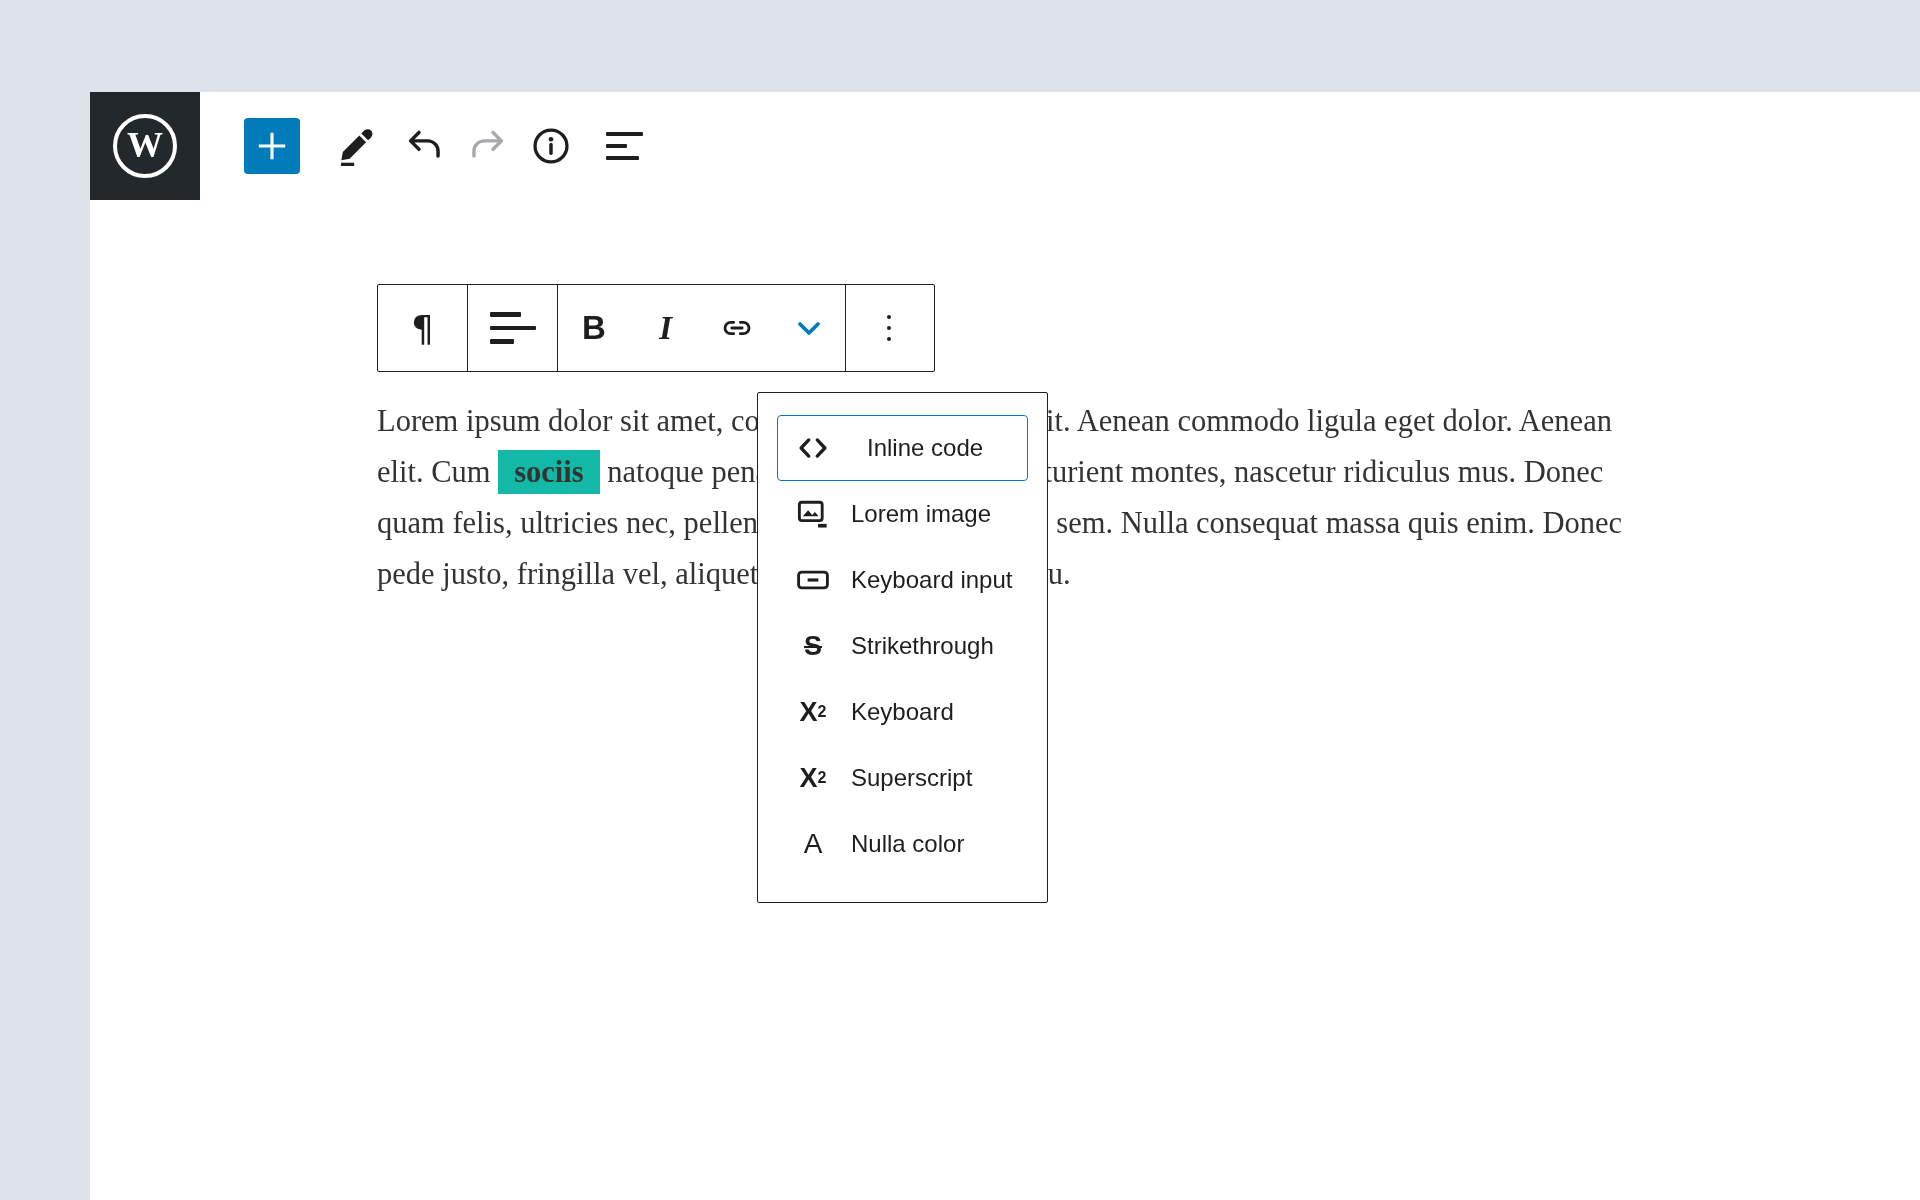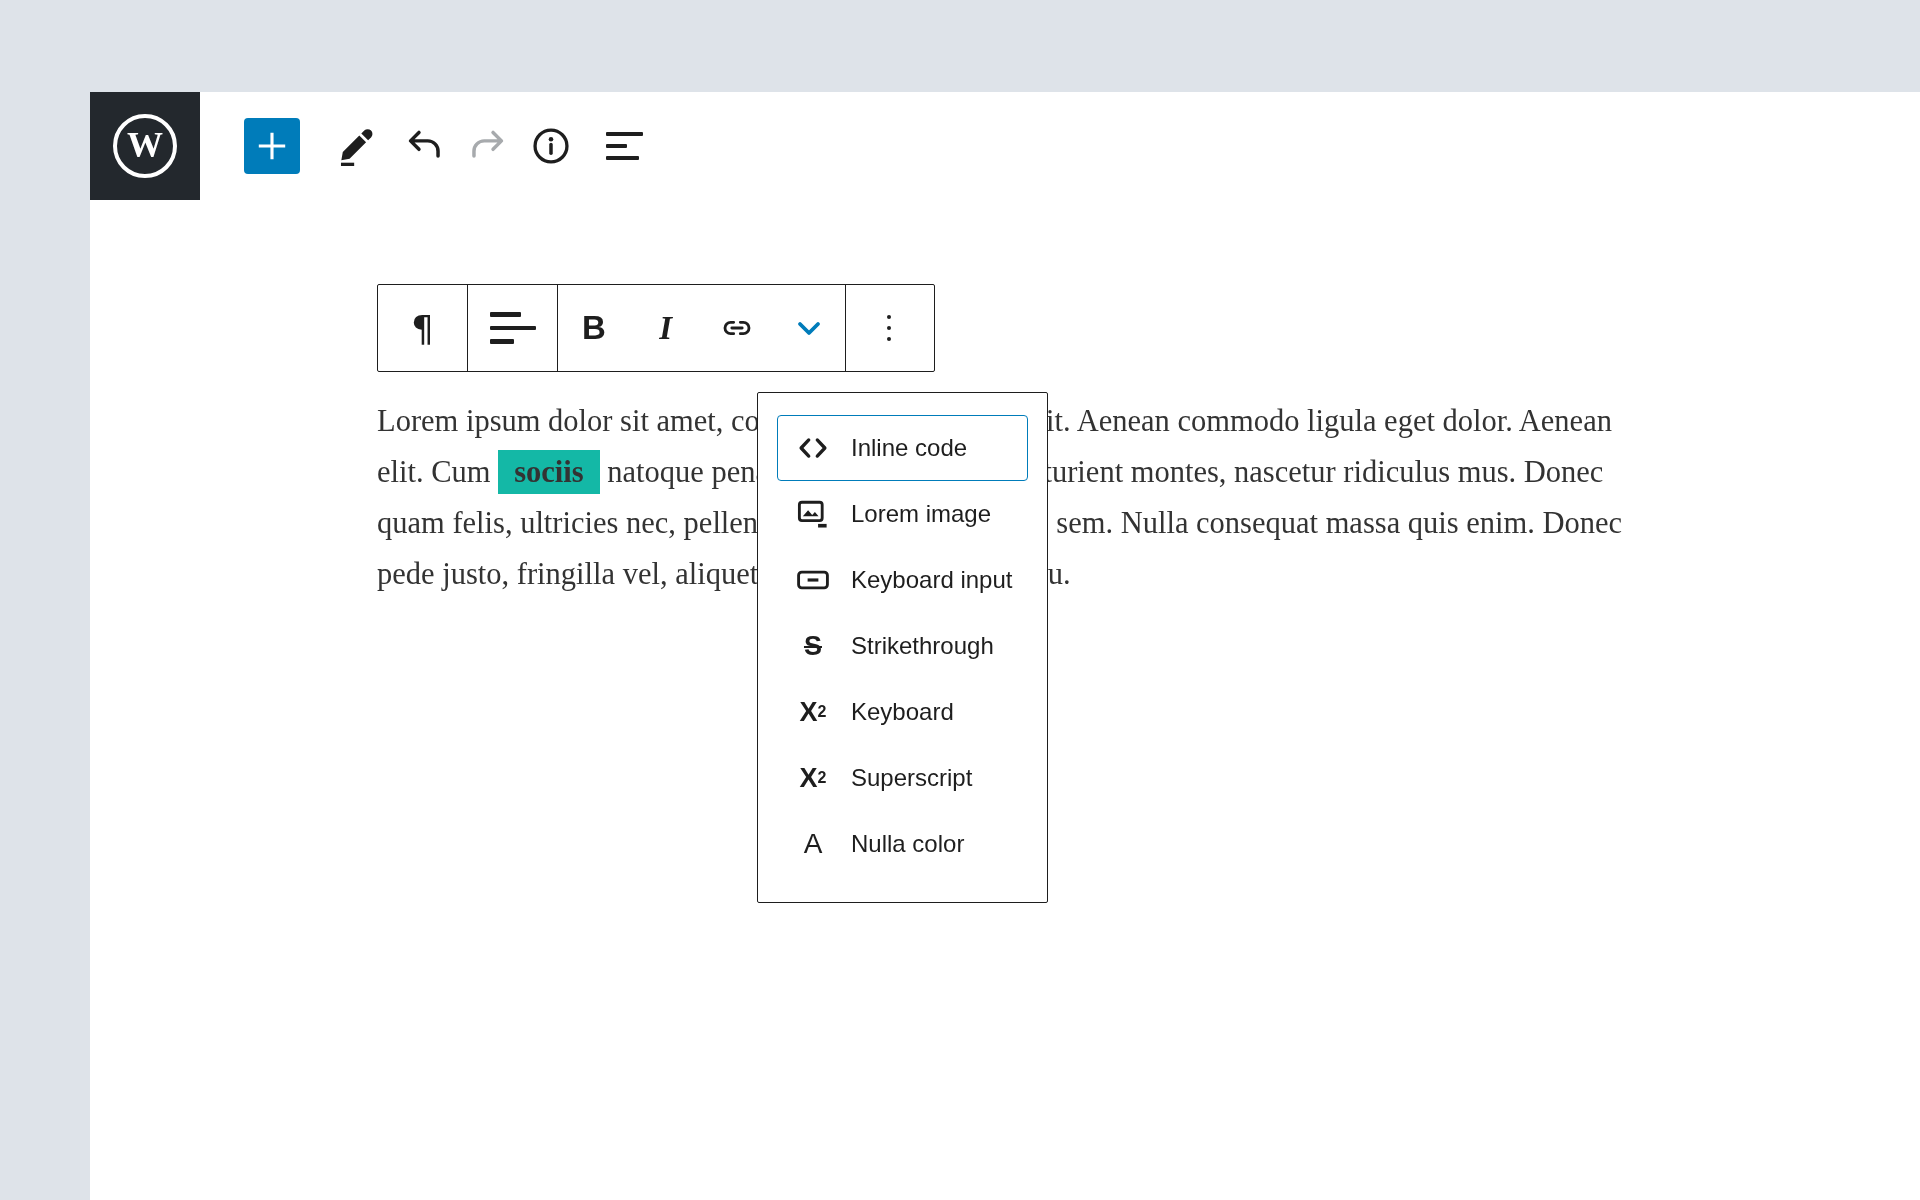--- a/index.html
+++ b/index.html
@@ -39,21 +39,21 @@
   .accent{color:#007cba;}
   .dots{display:flex;flex-direction:column;gap:6.5px;align-items:center;}
   .dot{width:4.5px;height:4.5px;border-radius:50%;background:#1e1e1e;}
 
   
   .dropdown{position:absolute;left:757px;top:392px;width:291px;height:511px;box-sizing:border-box;
     background:#fff;border:1.5px solid #1e1e1e;border-radius:2px;padding:22px 19px;z-index:30;
     display:flex;flex-direction:column;}
   .menu-item{height:66px;display:flex;align-items:center;box-sizing:border-box;
     border:1.6px solid transparent;border-radius:4px;padding-left:13px;cursor:pointer;background:#fff;}
-  .menu-item.focused{border-color:#007cba;}
+  .menu-item.focused{border-color:#007cba;gap:16px;}
   .mi-icon{width:44px;display:flex;align-items:center;justify-content:center;color:#1e1e1e;flex:none;}
   .mi-label{margin-left:16px;font-size:24px;color:#1e1e1e;white-space:nowrap;}
   .glyph-strike{font:600 27px "Liberation Sans",sans-serif;text-decoration:line-through;}
   .glyph-x{font:600 27px "Liberation Sans",sans-serif;}
   .glyph-small-sub{font:700 16px "Liberation Sans",sans-serif;vertical-align:-6px;}
   .glyph-small-sup{font:700 16px "Liberation Sans",sans-serif;vertical-align:9px;}
   .glyph-a{font:500 28px "Liberation Sans",sans-serif;}
 
   
   .pline{position:absolute;left:377px;white-space:nowrap;z-index:2;

